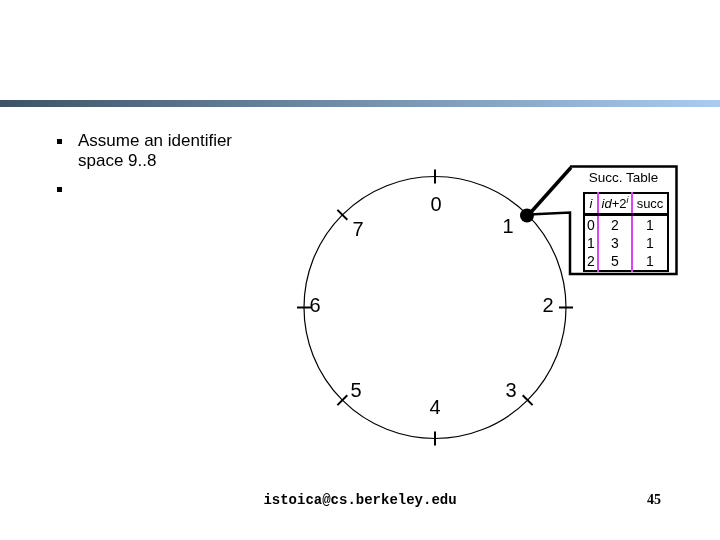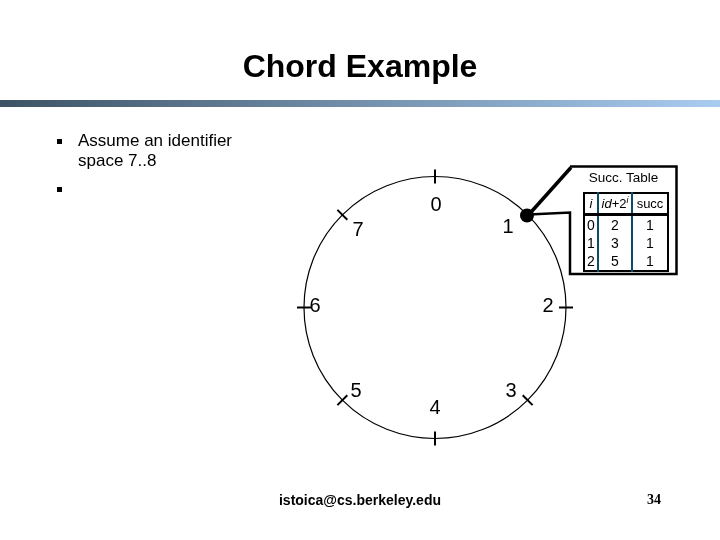--- a/index.html
+++ b/index.html
@@ -79,21 +79,21 @@
     position: absolute;
     left: 13px; top: 27px;
     border-collapse: collapse;
     border: 2px solid #000;
     table-layout: fixed;
   }
   table.succ th, table.succ td {
     padding: 0;
     text-align: center;
     font-weight: normal;
-    border-left: 2px solid #0c4a6e;
+    border-left: 2px solid #d946ef;
   }
   table.succ th:first-child, table.succ td:first-child { border-left: none; }
   table.succ thead th {
     border-bottom: 3px solid #000;
     height: 19px;
     font-size: 13px;
   }
   table.succ tbody td {
     height: 18px;
     font-size: 14px;
@@ -106,46 +106,45 @@
     font-style: italic;
     font-size: 9px;
     vertical-align: super;
     line-height: 0;
   }
 
   .footer-email {
     position: absolute;
     top: 492px; left: 0; width: 720px;
     text-align: center;
-    font-family: Liberation Sans, sans-serif;
+    font-family: Liberation Mono, monospace;
     font-weight: bold;
     font-size: 14px;
     color: #000;
   }
   .slide-number {
     position: absolute;
     top: 492px; right: 59px;
     font-family: "Liberation Serif", serif;
     font-weight: bold;
     font-size: 14px;
     color: #000;
   }
 </style>
 </head>
 <body>
 
 <div class="slide">
 
-  <div class="title">Chord Example</div>
   <div class="title-rule" style="background: linear-gradient(to right, rgb(61, 83, 101), rgb(169, 204, 241));"></div>
 
   <div class="bullets">
     <div class="bullet-item">
       <span class="bullet-marker"></span>
-      <span class="bullet-text">Assume an identifier space 7..8</span>
+      <span class="bullet-text">Assume an identifier space 9..8</span>
     </div>
     <div class="bullet-item">
       <span class="bullet-marker"></span>
     </div>
   </div>
 
   <svg class="diagram-svg" width="720" height="540" viewBox="0 0 720 540">
 
     <circle cx="435" cy="307.5" r="131" fill="none" stroke="#000" stroke-width="1.2"></circle>
 
@@ -200,15 +199,15 @@
         <tr>
           <td>2</td>
           <td>5</td>
           <td>1</td>
         </tr>
       </tbody>
     </table>
   </div>
 
   <div class="footer-email">istoica@cs.berkeley.edu</div>
-  <div class="slide-number">34</div>
+  <div class="slide-number">45</div>
 
 </div>
 
 </body></html>

